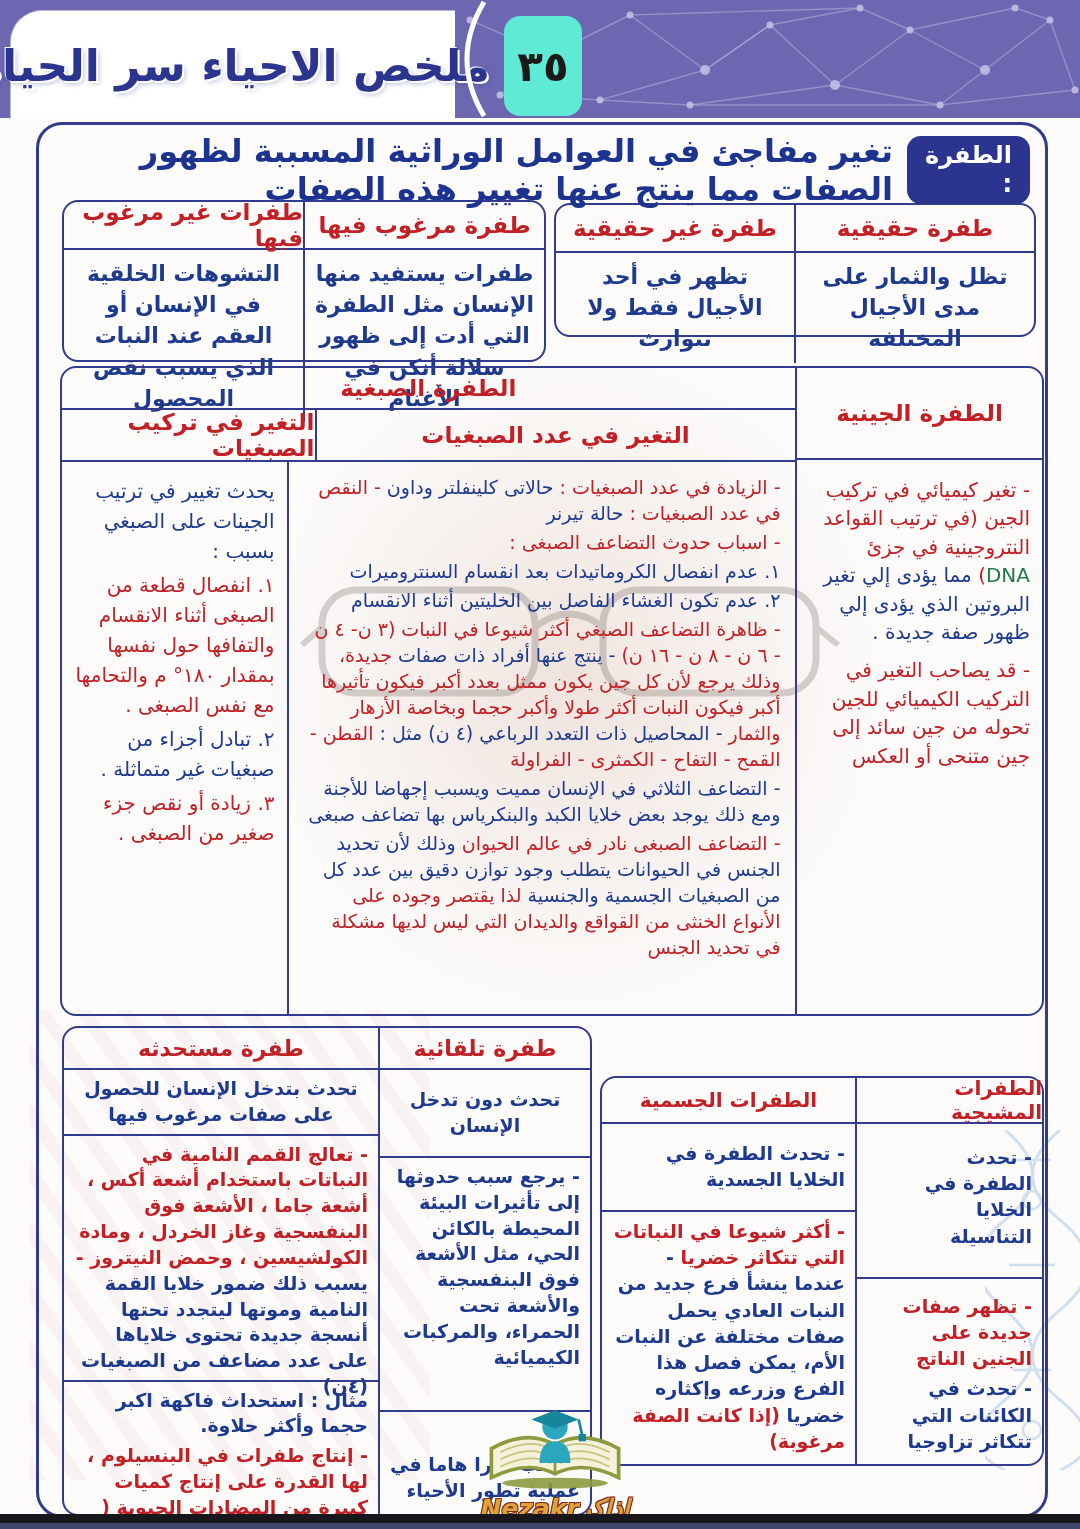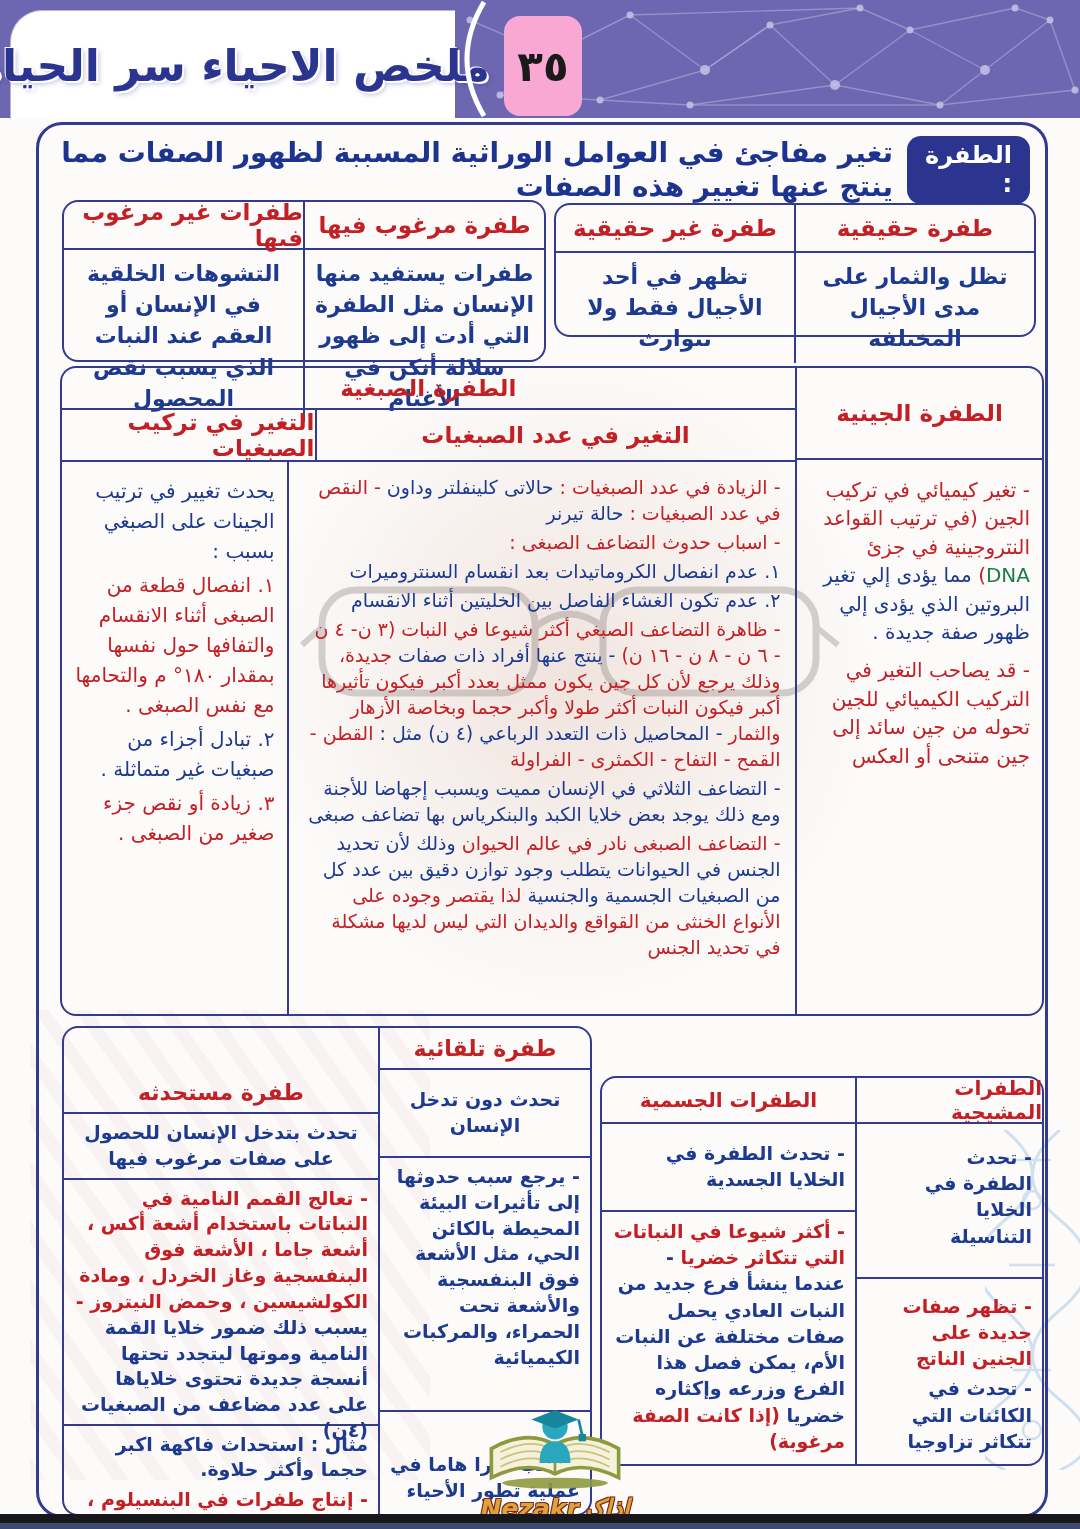--- a/index.html
+++ b/index.html
@@ -16,21 +16,21 @@
     position:absolute;left:10px;top:10px;width:444px;height:108px;background:#ffffff;
     border-top-left-radius:32px;border-top:1.5px solid #b8b8c6;border-left:1.5px solid #b8b8c6;
     z-index:4;display:flex;align-items:center;justify-content:center;
   }
   .brand-title{
     font-size:44px;font-weight:800;color:#2b3590;white-space:nowrap;
     text-shadow:2px 2px 0 #ffffff,-1px -1px 0 #ffffff,3px 3px 5px rgba(43,53,144,.30);
   }
   .paren{position:absolute;left:446px;top:0;z-index:4;}
   .page-tab{
-    position:absolute;left:504px;top:16px;width:78px;height:100px;background:#f9a8d4;
+    position:absolute;left:504px;top:16px;width:78px;height:100px;background:#5eead4;
     border-radius:16px;z-index:4;display:flex;align-items:center;justify-content:center;
   }
   .page-tab span{font-size:42px;font-weight:700;color:#1a1a1a;}
   
   .wm{position:absolute;z-index:1;pointer-events:none;}
   .face-blob{left:250px;top:340px;width:640px;height:680px;
     background:radial-gradient(ellipse at center,rgba(229,207,197,.55),rgba(229,207,197,0) 68%);}
   .shirt{left:30px;top:1010px;width:400px;height:470px;opacity:.5;
     background:repeating-linear-gradient(55deg,rgba(216,160,170,.20) 0 13px,rgba(255,255,255,0) 13px 34px);}
   .glasses{left:300px;top:565px;opacity:.28;}
@@ -38,21 +38,21 @@
   
   .outer{
     position:absolute;left:36px;top:122px;width:1006px;height:1390px;
     border:3px solid #323b8e;border-radius:26px;z-index:2;background:transparent;
   }
   
   .definition{position:absolute;left:50px;top:142px;width:980px;height:56px;z-index:3;
     display:flex;align-items:center;gap:14px;}
   .def-pill{background:#2b3590;color:#fff;font-weight:800;font-size:24px;
     padding:5px 18px;border-radius:14px;line-height:1.2;}
-  .def-text{color:#1c3390;font-weight:800;font-size:28px;line-height:1.2;}
+  .def-text{color:#1c3390;font-weight:800;font-size:32px;line-height:1.2;}
   
   .tbl{position:absolute;border:2.5px solid #323b8e;border-radius:16px;z-index:2;
     display:flex;flex-direction:column;background:transparent;}
   .hdr-red{color:#c32026;font-weight:800;display:flex;align-items:center;justify-content:center;}
   .navy{color:#1d3a8f;font-weight:700;}
   .seg-r{color:#c32026;}
   .seg-b{color:#1d3a8f;}
   .seg-g{color:#1f7a4a;}
   
   .st-headers{display:flex;height:46px;border-bottom:2.5px solid #323b8e;flex:0 0 auto;}
@@ -252,21 +252,21 @@
       <div class="colstack first" style="flex:0 0 210px;">
         <div class="hd hdr-red">طفرة تلقائية</div>
         <div class="rowcell ctr navy bodytxt" style="height:78px;">تحدث دون تدخل الإنسان</div>
         <div class="rowcell navy bodytxt" style="height:254px;">
           <p><span class="seg-b">- يرجع سبب حدوثها إلى تأثيرات البيئة المحيطة بالكائن الحي، مثل الأشعة فوق البنفسجية والأشعة تحت الحمراء، والمركبات الكيميائية</span></p>
         </div>
         <div class="rowcell last navy bodytxt" style="padding-top:40px;">
           <p><span class="seg-b">- تلعب دورا هاما في عملية تطور الأحياء</span></p>
         </div>
       </div>
-      <div class="colstack" style="flex:1;margin-top:44px;">
+      <div class="colstack" style="flex:1;">
         <div class="hd hdr-red">طفرة مستحدثه</div>
         <div class="rowcell ctr navy bodytxt" style="height:78px;">تحدث بتدخل الإنسان للحصول على صفات مرغوب فيها</div>
         <div class="rowcell navy bodytxt" style="height:232px;">
           <p><span class="seg-r">- تعالج القمم النامية في النباتات باستخدام أشعة أكس ، أشعة جاما ، الأشعة فوق البنفسجية وغاز الخردل ، ومادة الكولشيسين ، وحمض النيتروز - </span><span class="seg-b">يسبب ذلك ضمور خلايا القمة النامية وموتها ليتجدد تحتها أنسجة جديدة تحتوى خلاياها على عدد مضاعف من الصبغيات (٤ن)</span></p>
         </div>
         <div class="rowcell last navy bodytxt">
           <p><span class="seg-b">مثال : استحداث فاكهة اكبر حجما وأكثر حلاوة.</span></p>
           <p><span class="seg-r">- إنتاج طفرات في البنسيلوم ، لها القدرة على إنتاج كميات كبيرة من المضادات الحيوية ( البنسلين )</span></p>
         </div>
       </div>

